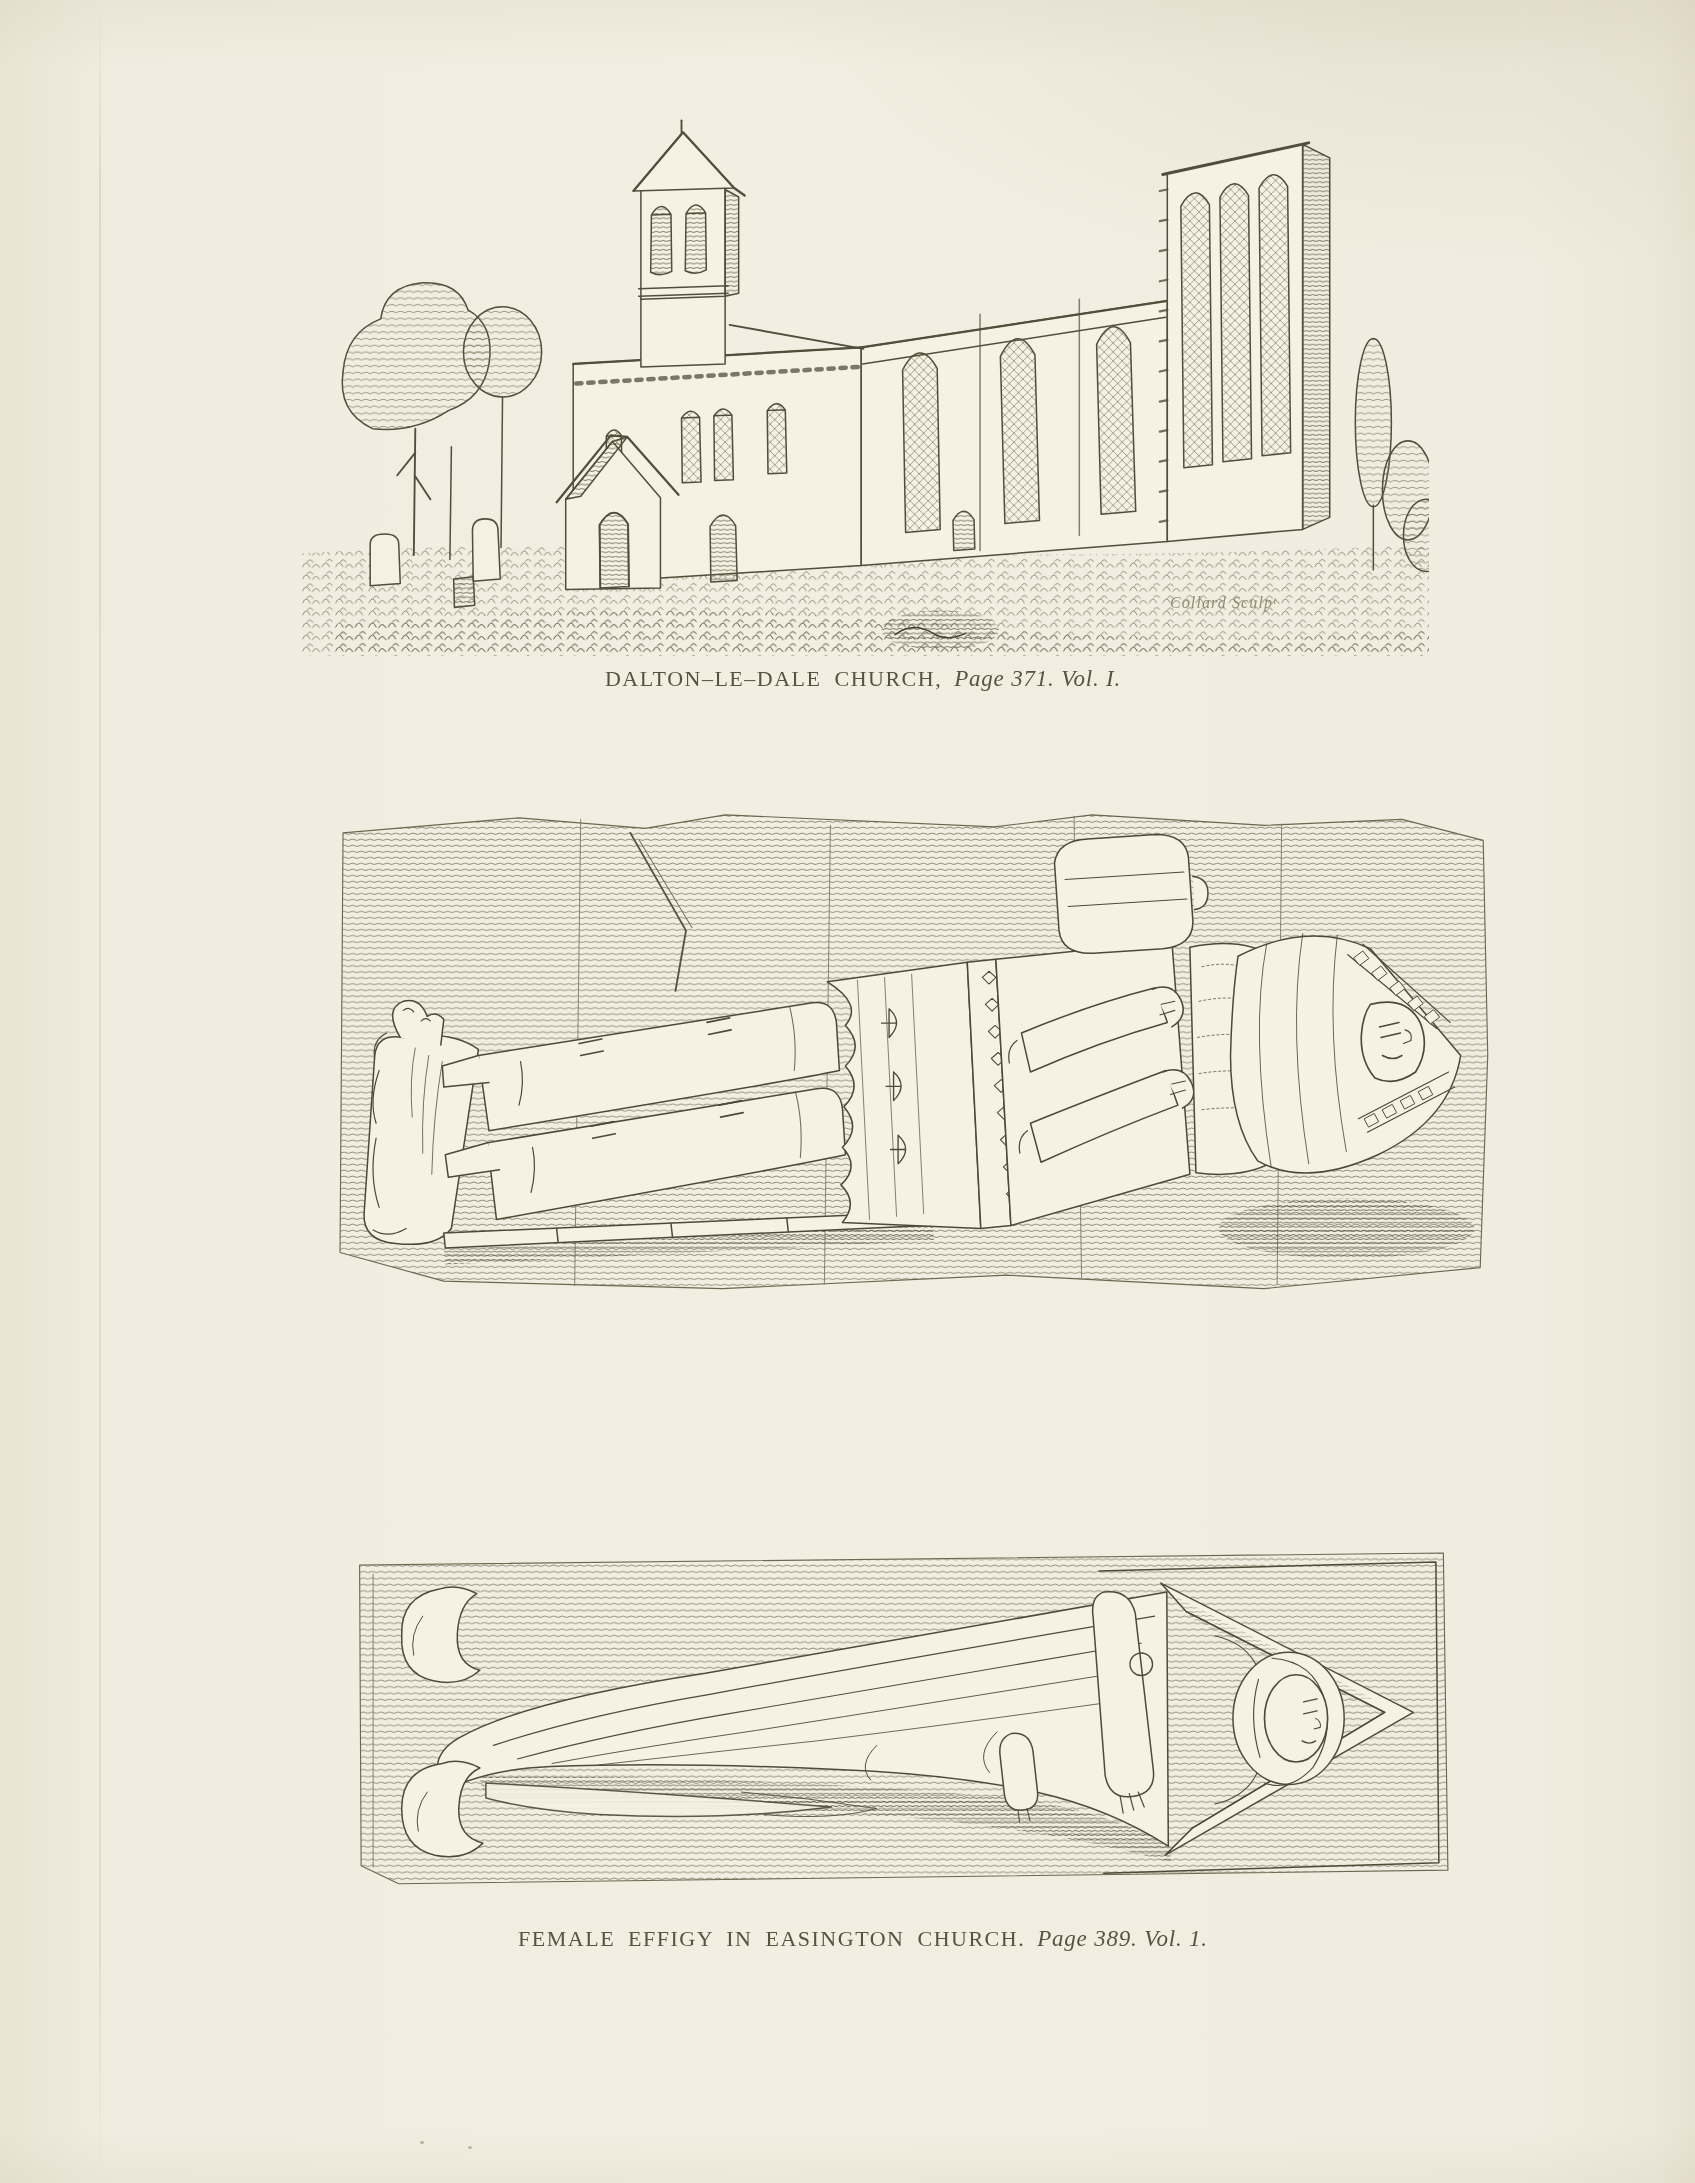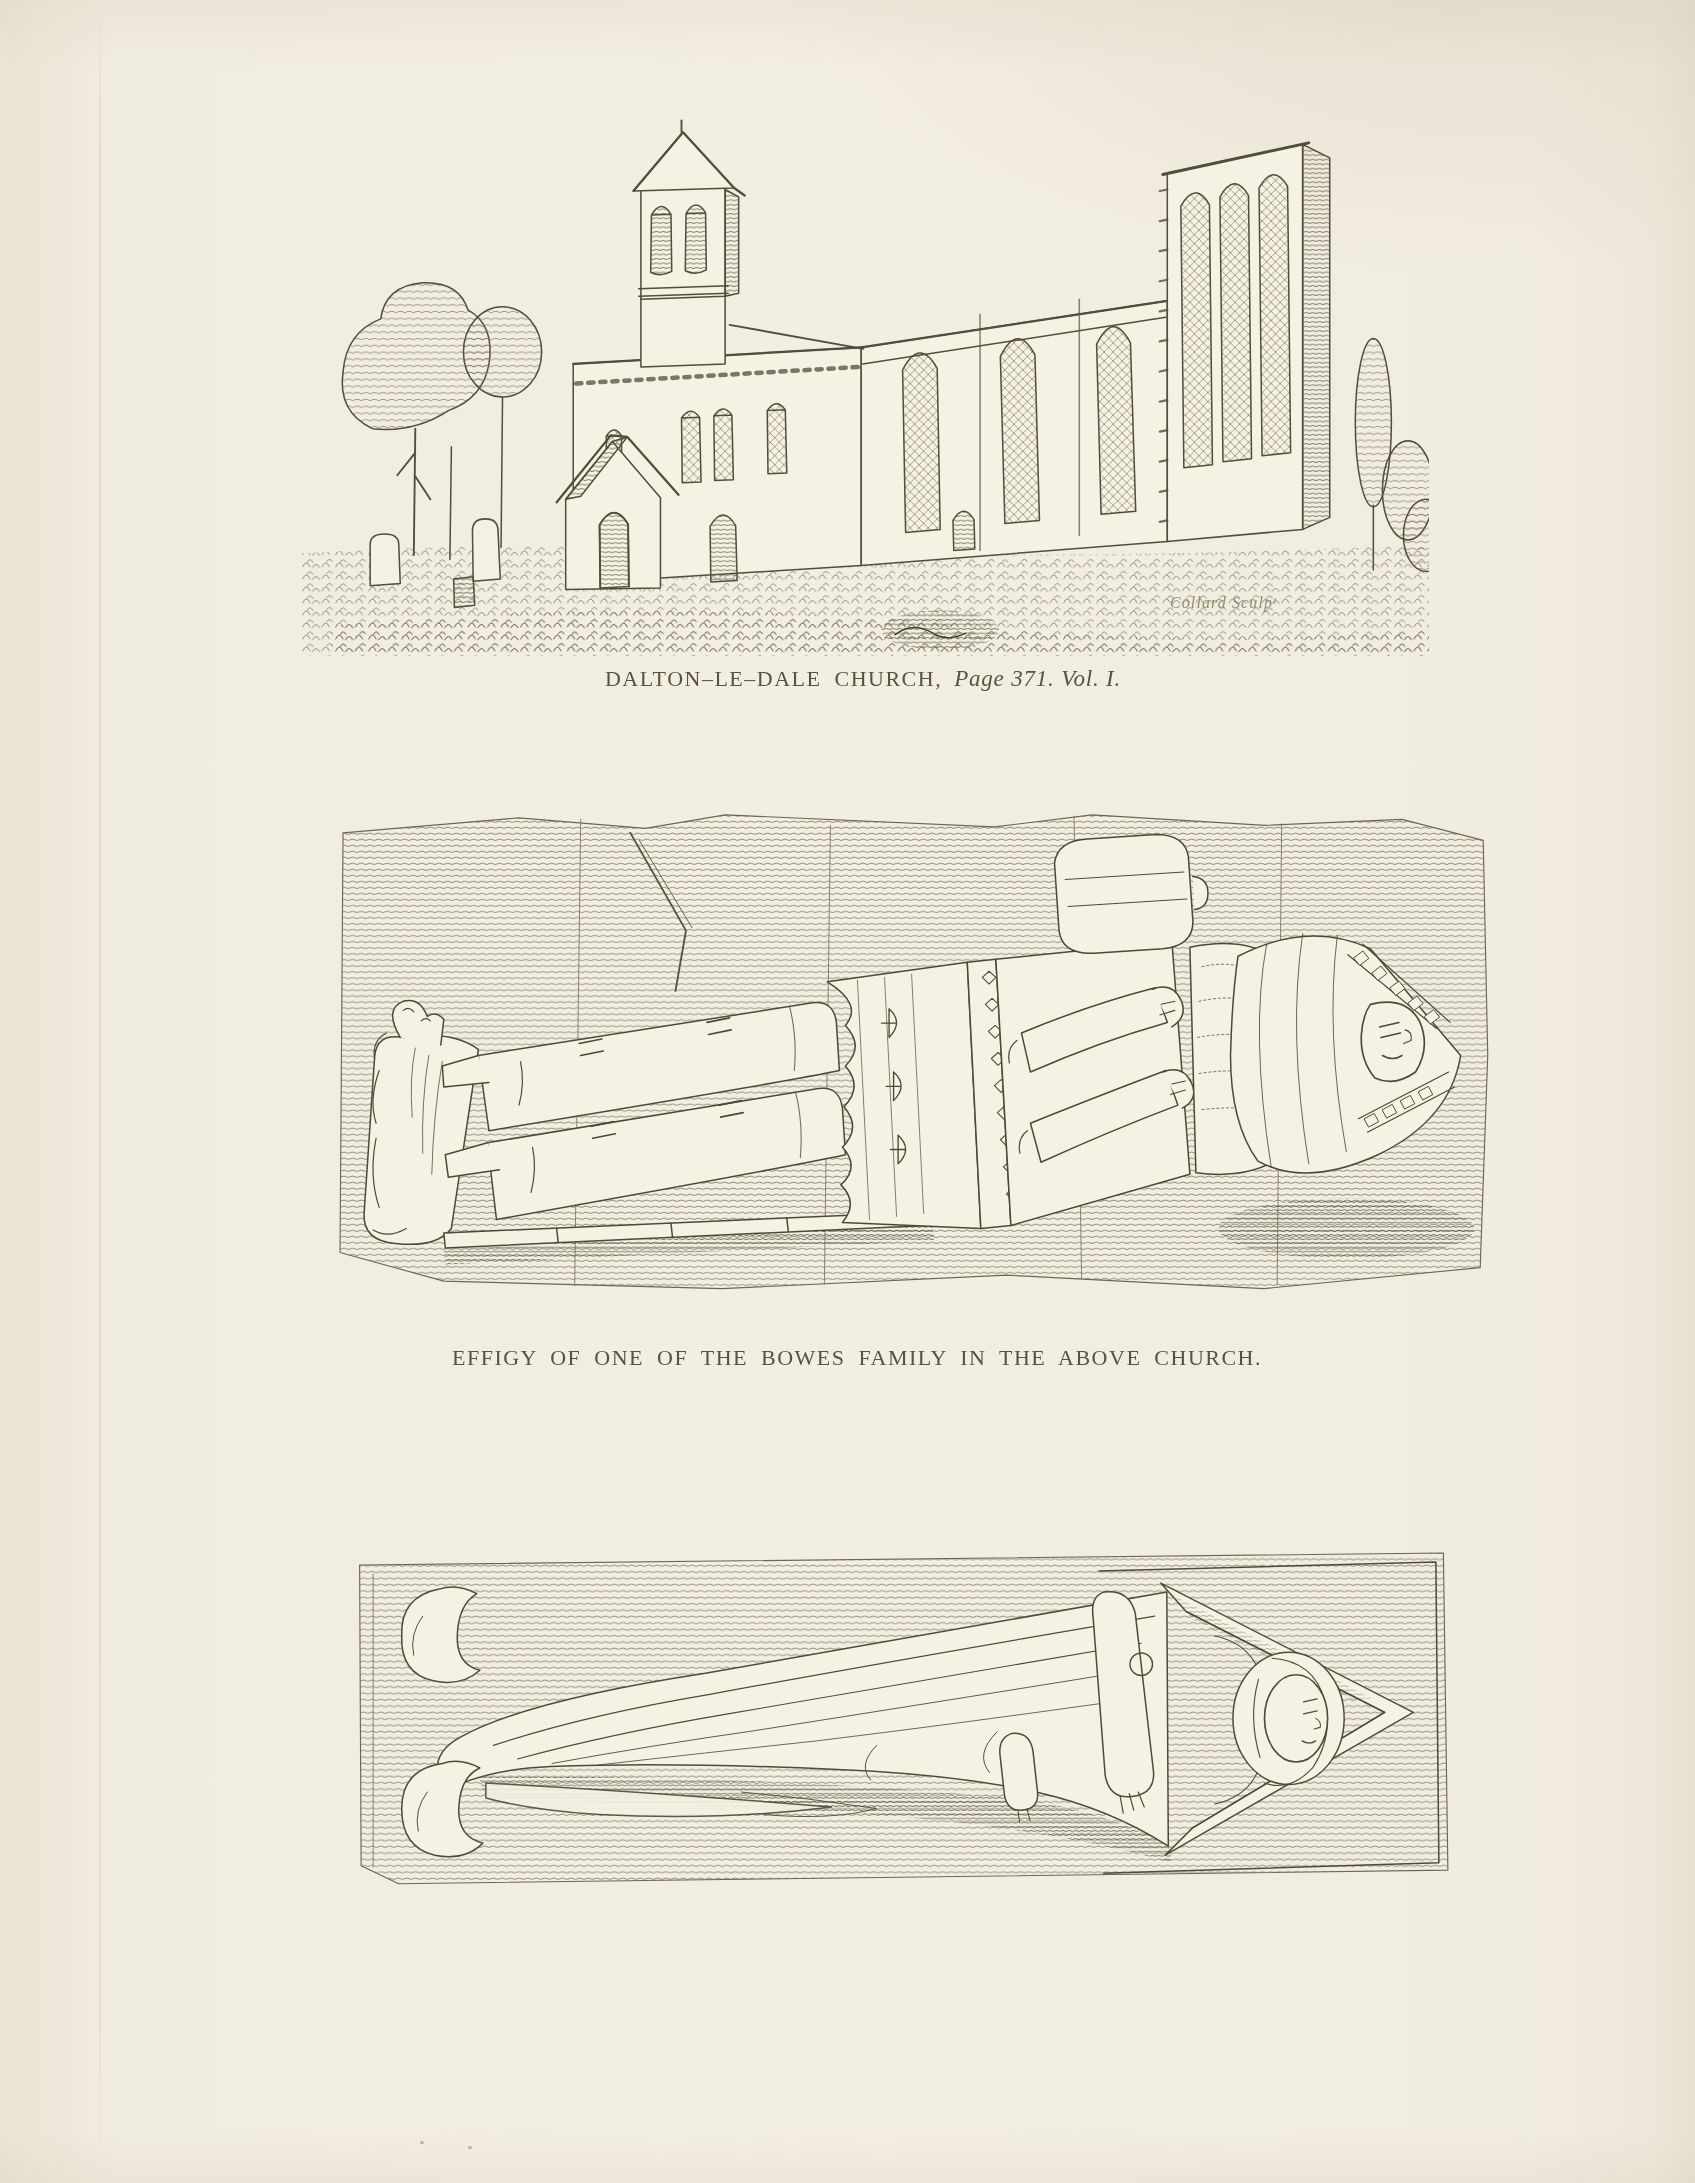--- a/index.html
+++ b/index.html
@@ -211,23 +211,20 @@
         <path d="M1428,296 q10,2 8,14 l-10,4" stroke-width="1.6"></path>
         <path d="M1398,330 q14,8 26,0" stroke-width="2"></path>
 
         <path d="M962,74 Q966,44 1006,42 L1096,36 Q1136,36 1140,66 L1146,152 Q1146,184 1106,188 L1014,194 Q972,196 968,164 Z" fill="#f5f2e4"></path>
         <path d="M976,96 L1134,86 M980,132 L1138,122" stroke-width="1.4"></path>
         <path d="M1146,92 q20,2 20,22 q0,20 -18,22" fill="#f5f2e4"></path>
       </g>
     </svg>
   </figure>
 
-  <div class="caption caption-2">
-    <span class="cap-main">EFFIGY OF ONE OF THE BOWES FAMILY IN THE ABOVE CHURCH.</span><span class="cap-ref"></span>
-  </div>
 
   <figure class="plate plate-female">
     <svg viewBox="0 0 1470 475" width="1106" height="357">
       <defs>
         <pattern id="fh" width="46" height="8.5" patternUnits="userSpaceOnUse">
           <path d="M0,4.2 q5.8,-3.6 11.5,0 q5.8,-3.6 11.5,0 q5.8,-3.6 11.5,0 q5.8,-3.6 11.5,0" fill="none" stroke="#73705a" stroke-width="1"></path>
         </pattern>
         <pattern id="fhd" width="34" height="5.5" patternUnits="userSpaceOnUse">
           <path d="M0,2.8 q4.2,-2.4 8.5,0 q4.2,-2.4 8.5,0 q4.2,-2.4 8.5,0 q4.2,-2.4 8.5,0" fill="none" stroke="#54513e" stroke-width="1.1"></path>
         </pattern>
@@ -268,17 +265,20 @@
 
         <path d="M1002,64 Q1036,60 1044,92 L1068,300 Q1072,332 1040,336 Q1010,340 1004,308 L988,98 Q984,70 1002,64 Z" fill="#f5f2e4"></path>
         <path d="M1036,332 l6,22 M1048,330 l8,20 M1024,336 l4,22" stroke-width="1.6"></path>
         <circle cx="1052" cy="160" r="15" stroke-width="1.8"></circle>
         <path d="M880,252 Q904,250 908,276 L914,330 Q916,352 894,354 Q874,356 870,334 L864,280 Q862,258 880,252 Z" fill="#f5f2e4"></path>
         <path d="M888,354 l2,16 M900,352 l4,16" stroke-width="1.4"></path>
       </g>
     </svg>
   </figure>
 
+  <div class="caption caption-3">
+    <span class="cap-main">FEMALE EFFIGY IN EASINGTON CHURCH.</span><span class="cap-ref">Page 389. Vol. 1.</span>
+  </div>
 
   <div class="speck speck-1"></div>
   <div class="speck speck-2"></div>
 </div>
 
 
 </body></html>

